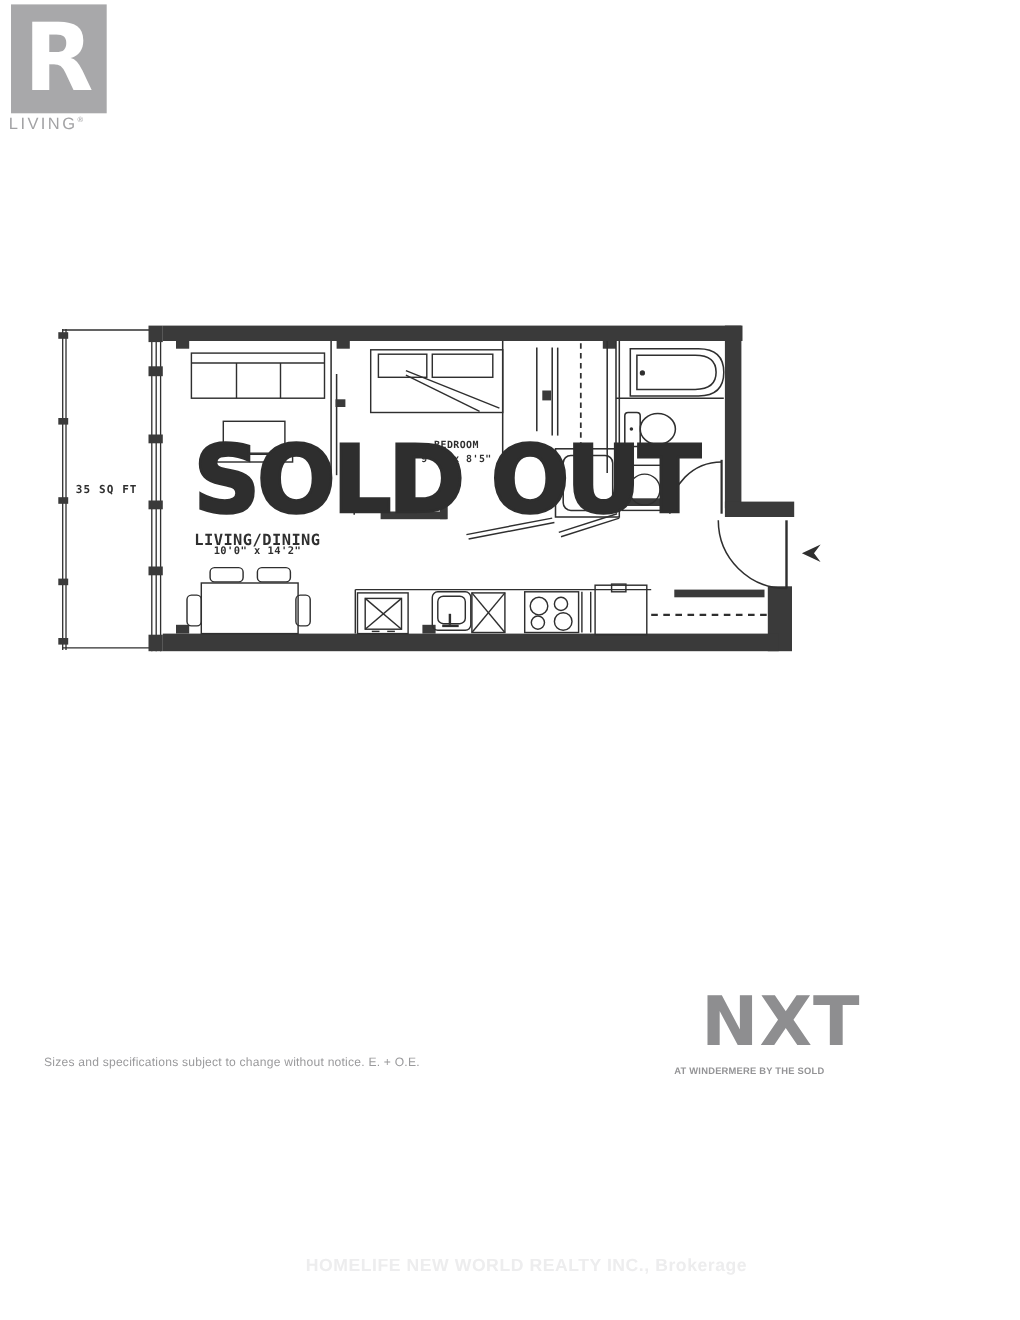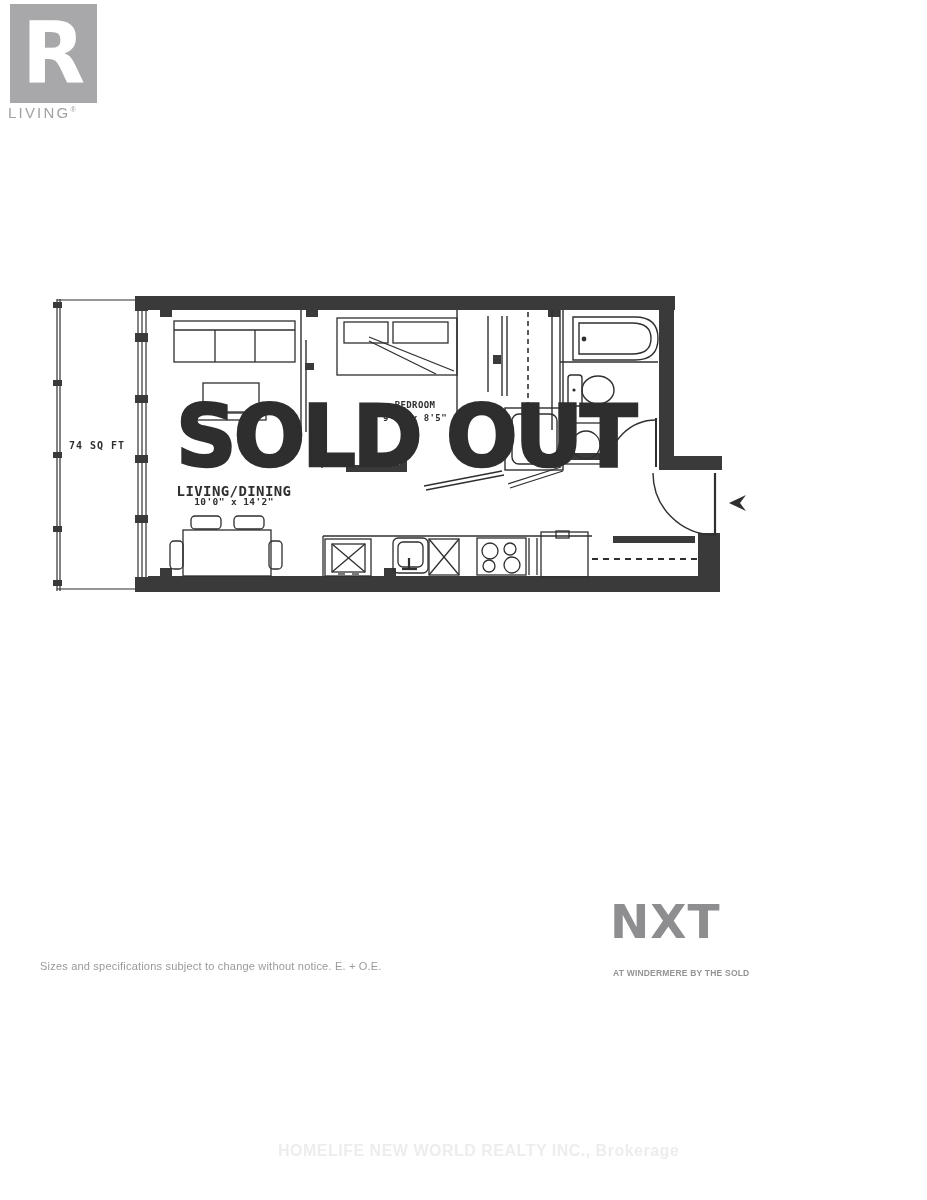--- a/index.html
+++ b/index.html
@@ -48,22 +48,22 @@
     font-weight:bold;font-size:85px;line-height:1;
     letter-spacing:-3px;color:#2e2e2e;
     -webkit-text-stroke:2.5px #2e2e2e;
     white-space:nowrap;
     transform:scaleX(0.99);transform-origin:left top;
   }
   
   .nxt-name{
     left:610px;top:898px;width:200px;
     font-family:"DejaVu Sans", sans-serif;
-    font-weight:bold;font-size:47px;line-height:1;
-    letter-spacing:1px;color:#8e8e90;
+    font-weight:bold;font-size:62px;line-height:1;
+    letter-spacing:1px;color:#8e8e90;text-align:center;
   }
   .nxt-tagline{
     left:613px;top:968px;width:200px;
     font-size:8.5px;font-weight:bold;letter-spacing:0.2px;
     color:#949496;white-space:nowrap;
   }
   
   .disclaimer{
     left:40px;top:960px;width:500px;
     font-size:11px;font-weight:500;color:#9a9a9c;
@@ -250,21 +250,21 @@
     <polygon points="729,503 746,495 740,503 746,511" fill="#2f2f2f"></polygon>
   </svg>
 
   <div class="abs realtor-box">
     <span class="realtor-r">R</span>
   </div>
   <div class="abs realtor-word">
     <span>LIVING</span><sup>®</sup>
   </div>
 
-  <div class="abs plan-label balcony-label">74 SQ FT</div>
+  <div class="abs plan-label balcony-label">35 SQ FT</div>
   <div class="abs plan-label living-name">LIVING/DINING</div>
   <div class="abs plan-label living-dims">10'0" x 14'2"</div>
   <div class="abs plan-label bedroom-name">BEDROOM</div>
   <div class="abs plan-label bedroom-dims">9'4" x 8'5"</div>
 
   <div class="abs sold-out">SOLD OUT</div>
 
   <div class="abs nxt-name">NXT</div>
   <div class="abs nxt-tagline">AT WINDERMERE BY THE SOLD</div>
 

